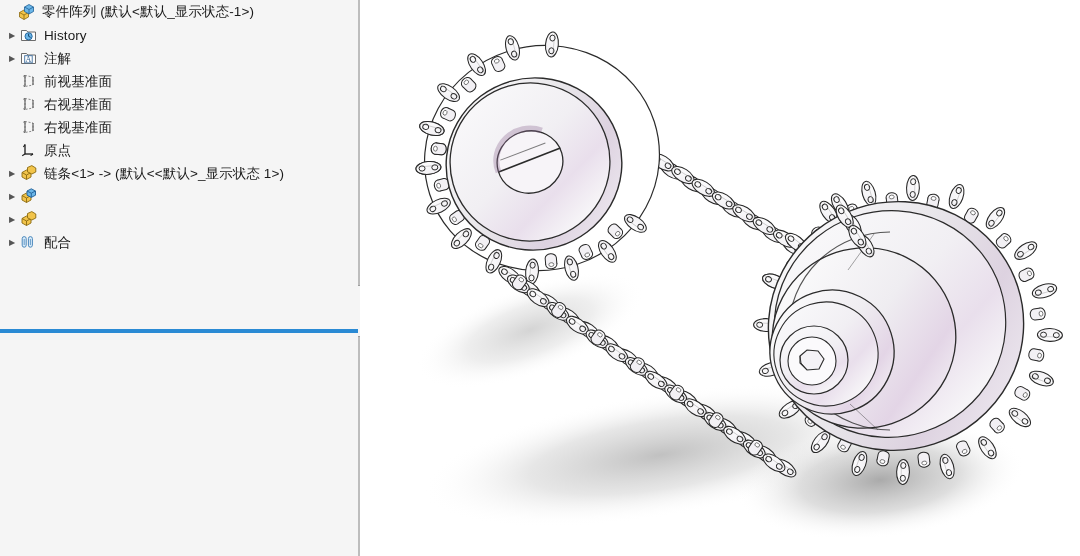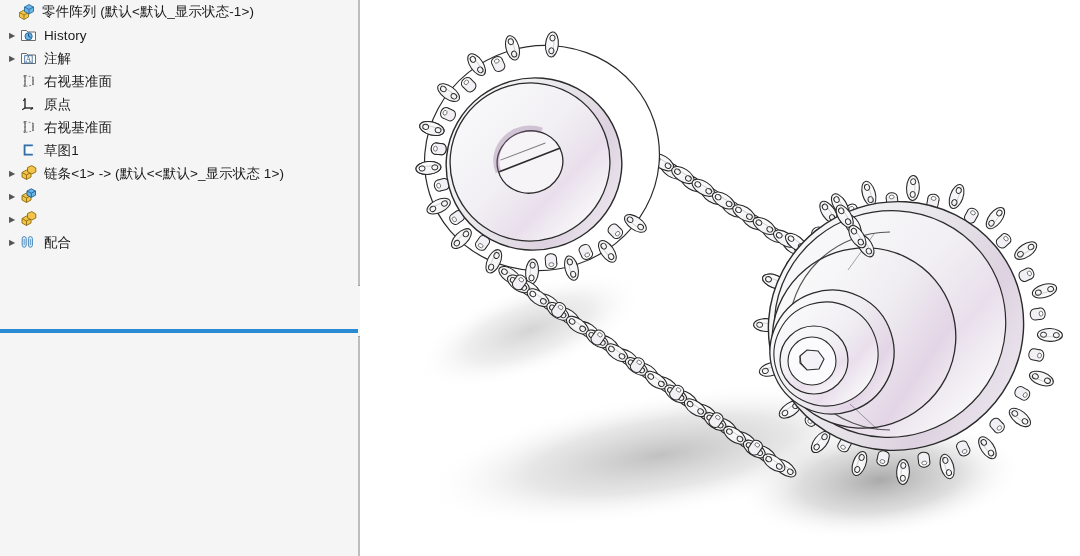--- a/index.html
+++ b/index.html
@@ -158,73 +158,76 @@
         <span class="icon">
           <svg width="18" height="16" viewBox="0 0 18 16">
             <path d="M1.5 3.5 L6.5 3.5 L7.8 5 L15.5 5 L15.5 13.5 L1.5 13.5 Z" fill="#fdfdfd" stroke="#6b6b6b" stroke-width="1"></path>
             <rect x="4.7" y="5.7" width="7.5" height="7.2" fill="#ffffff" stroke="#3f6f9f" stroke-width=".9"></rect>
             <text x="8.4" y="12" font-size="8" font-family="Liberation Serif, serif" fill="#2e5f8f" text-anchor="middle">A</text>
           </svg>
         </span>
         <span class="label">注解</span>
       </div>
 
-
       <div class="row lvl1">
         <span class="arrow empty">▶</span>
         <span class="icon">
           <svg width="18" height="16" viewBox="0 0 18 16">
             <path d="M5 2.5 L13 4 L13 12 L5 13.5 Z" fill="none" stroke="#8a8a8a" stroke-width="1" stroke-dasharray="2 1.6"></path>
             <path d="M5 2.5 L5 13.5" stroke="#5a5a5a" stroke-width="1.1"></path>
             <path d="M13 4 L13 12" stroke="#5a5a5a" stroke-width="1.1"></path>
             <path d="M3.4 3.2 L5 2.5" stroke="#5a5a5a" stroke-width="1"></path>
             <path d="M3.4 12.8 L5 13.5" stroke="#5a5a5a" stroke-width="1"></path>
           </svg>
         </span>
+        <span class="label">前视基准面</span>
+      </div>
+
+      <div class="row lvl1">
+        <span class="arrow empty">▶</span>
+        <span class="icon">
+          <svg width="18" height="16" viewBox="0 0 18 16">
+            <path d="M5 2.5 L13 4 L13 12 L5 13.5 Z" fill="none" stroke="#8a8a8a" stroke-width="1" stroke-dasharray="2 1.6"></path>
+            <path d="M5 2.5 L5 13.5" stroke="#5a5a5a" stroke-width="1.1"></path>
+            <path d="M13 4 L13 12" stroke="#5a5a5a" stroke-width="1.1"></path>
+            <path d="M3.4 3.2 L5 2.5" stroke="#5a5a5a" stroke-width="1"></path>
+            <path d="M3.4 12.8 L5 13.5" stroke="#5a5a5a" stroke-width="1"></path>
+          </svg>
+        </span>
+        <span class="label">右视基准面</span>
+      </div>
+
+      <div class="row lvl1">
+        <span class="arrow empty">▶</span>
+        <span class="icon">
+          <svg width="18" height="16" viewBox="0 0 18 16">
+            <path d="M5 2.5 L13 4 L13 12 L5 13.5 Z" fill="none" stroke="#8a8a8a" stroke-width="1" stroke-dasharray="2 1.6"></path>
+            <path d="M5 2.5 L5 13.5" stroke="#5a5a5a" stroke-width="1.1"></path>
+            <path d="M13 4 L13 12" stroke="#5a5a5a" stroke-width="1.1"></path>
+            <path d="M3.4 3.2 L5 2.5" stroke="#5a5a5a" stroke-width="1"></path>
+            <path d="M3.4 12.8 L5 13.5" stroke="#5a5a5a" stroke-width="1"></path>
+          </svg>
+        </span>
         <span class="label">右视基准面</span>
       </div>
 
       <div class="row lvl1">
         <span class="arrow empty">▶</span>
         <span class="icon">
           <svg width="18" height="16" viewBox="0 0 18 16">
             <path d="M5 2.5 L5 12" stroke="#1a1a1a" stroke-width="1.3"></path>
             <path d="M5 12 L13 12" stroke="#1a1a1a" stroke-width="1.3"></path>
             <path d="M5 2.5 L3.4 5" stroke="#1a1a1a" stroke-width="1.1"></path>
             <path d="M13 12 L10.6 13.6" stroke="#1a1a1a" stroke-width="1.1"></path>
             <path d="M5 12 L2.2 13.8" stroke="#1a1a1a" stroke-width="1.1"></path>
           </svg>
         </span>
         <span class="label">原点</span>
       </div>
 
-      <div class="row lvl1">
-        <span class="arrow empty">▶</span>
-        <span class="icon">
-          <svg width="18" height="16" viewBox="0 0 18 16">
-            <path d="M5 2.5 L13 4 L13 12 L5 13.5 Z" fill="none" stroke="#8a8a8a" stroke-width="1" stroke-dasharray="2 1.6"></path>
-            <path d="M5 2.5 L5 13.5" stroke="#5a5a5a" stroke-width="1.1"></path>
-            <path d="M13 4 L13 12" stroke="#5a5a5a" stroke-width="1.1"></path>
-            <path d="M3.4 3.2 L5 2.5" stroke="#5a5a5a" stroke-width="1"></path>
-            <path d="M3.4 12.8 L5 13.5" stroke="#5a5a5a" stroke-width="1"></path>
-          </svg>
-        </span>
-        <span class="label">右视基准面</span>
-      </div>
-
-      <div class="row lvl1">
-        <span class="arrow empty">▶</span>
-        <span class="icon">
-          <svg width="18" height="16" viewBox="0 0 18 16">
-            <rect x="4" y="3" width="10" height="10" fill="#fafbfd" stroke="#dfe4ea" stroke-width=".6"></rect>
-            <path d="M12.8 3.4 L4.6 3.4 L4.6 12.6 L12.8 12.6" fill="none" stroke="#2e6fa8" stroke-width="1.8" stroke-linejoin="miter"></path>
-          </svg>
-        </span>
-        <span class="label">草图1</span>
-      </div>
 
 
       <div class="row lvl1">
         <span class="arrow">▶</span>
         <span class="icon">
           <svg width="18" height="16" viewBox="0 0 18 16">
             <path d="M2 7.5 L6.5 5 L11 7.5 L11 12 L6.5 14.5 L2 12 Z" fill="#f2c44a" stroke="#8a6a10" stroke-width=".9"></path>
             <path d="M2 7.5 L6.5 10 L11 7.5" fill="none" stroke="#8a6a10" stroke-width=".9"></path>
             <path d="M6.5 10 L6.5 14.5" fill="none" stroke="#8a6a10" stroke-width=".9"></path>
             <path d="M7.5 2.5 L11.8 .6 L15.8 3 L15.8 7 L11.8 9 L7.5 6.8 Z" fill="#f2c44a" stroke="#8a6a10" stroke-width=".9"></path>

